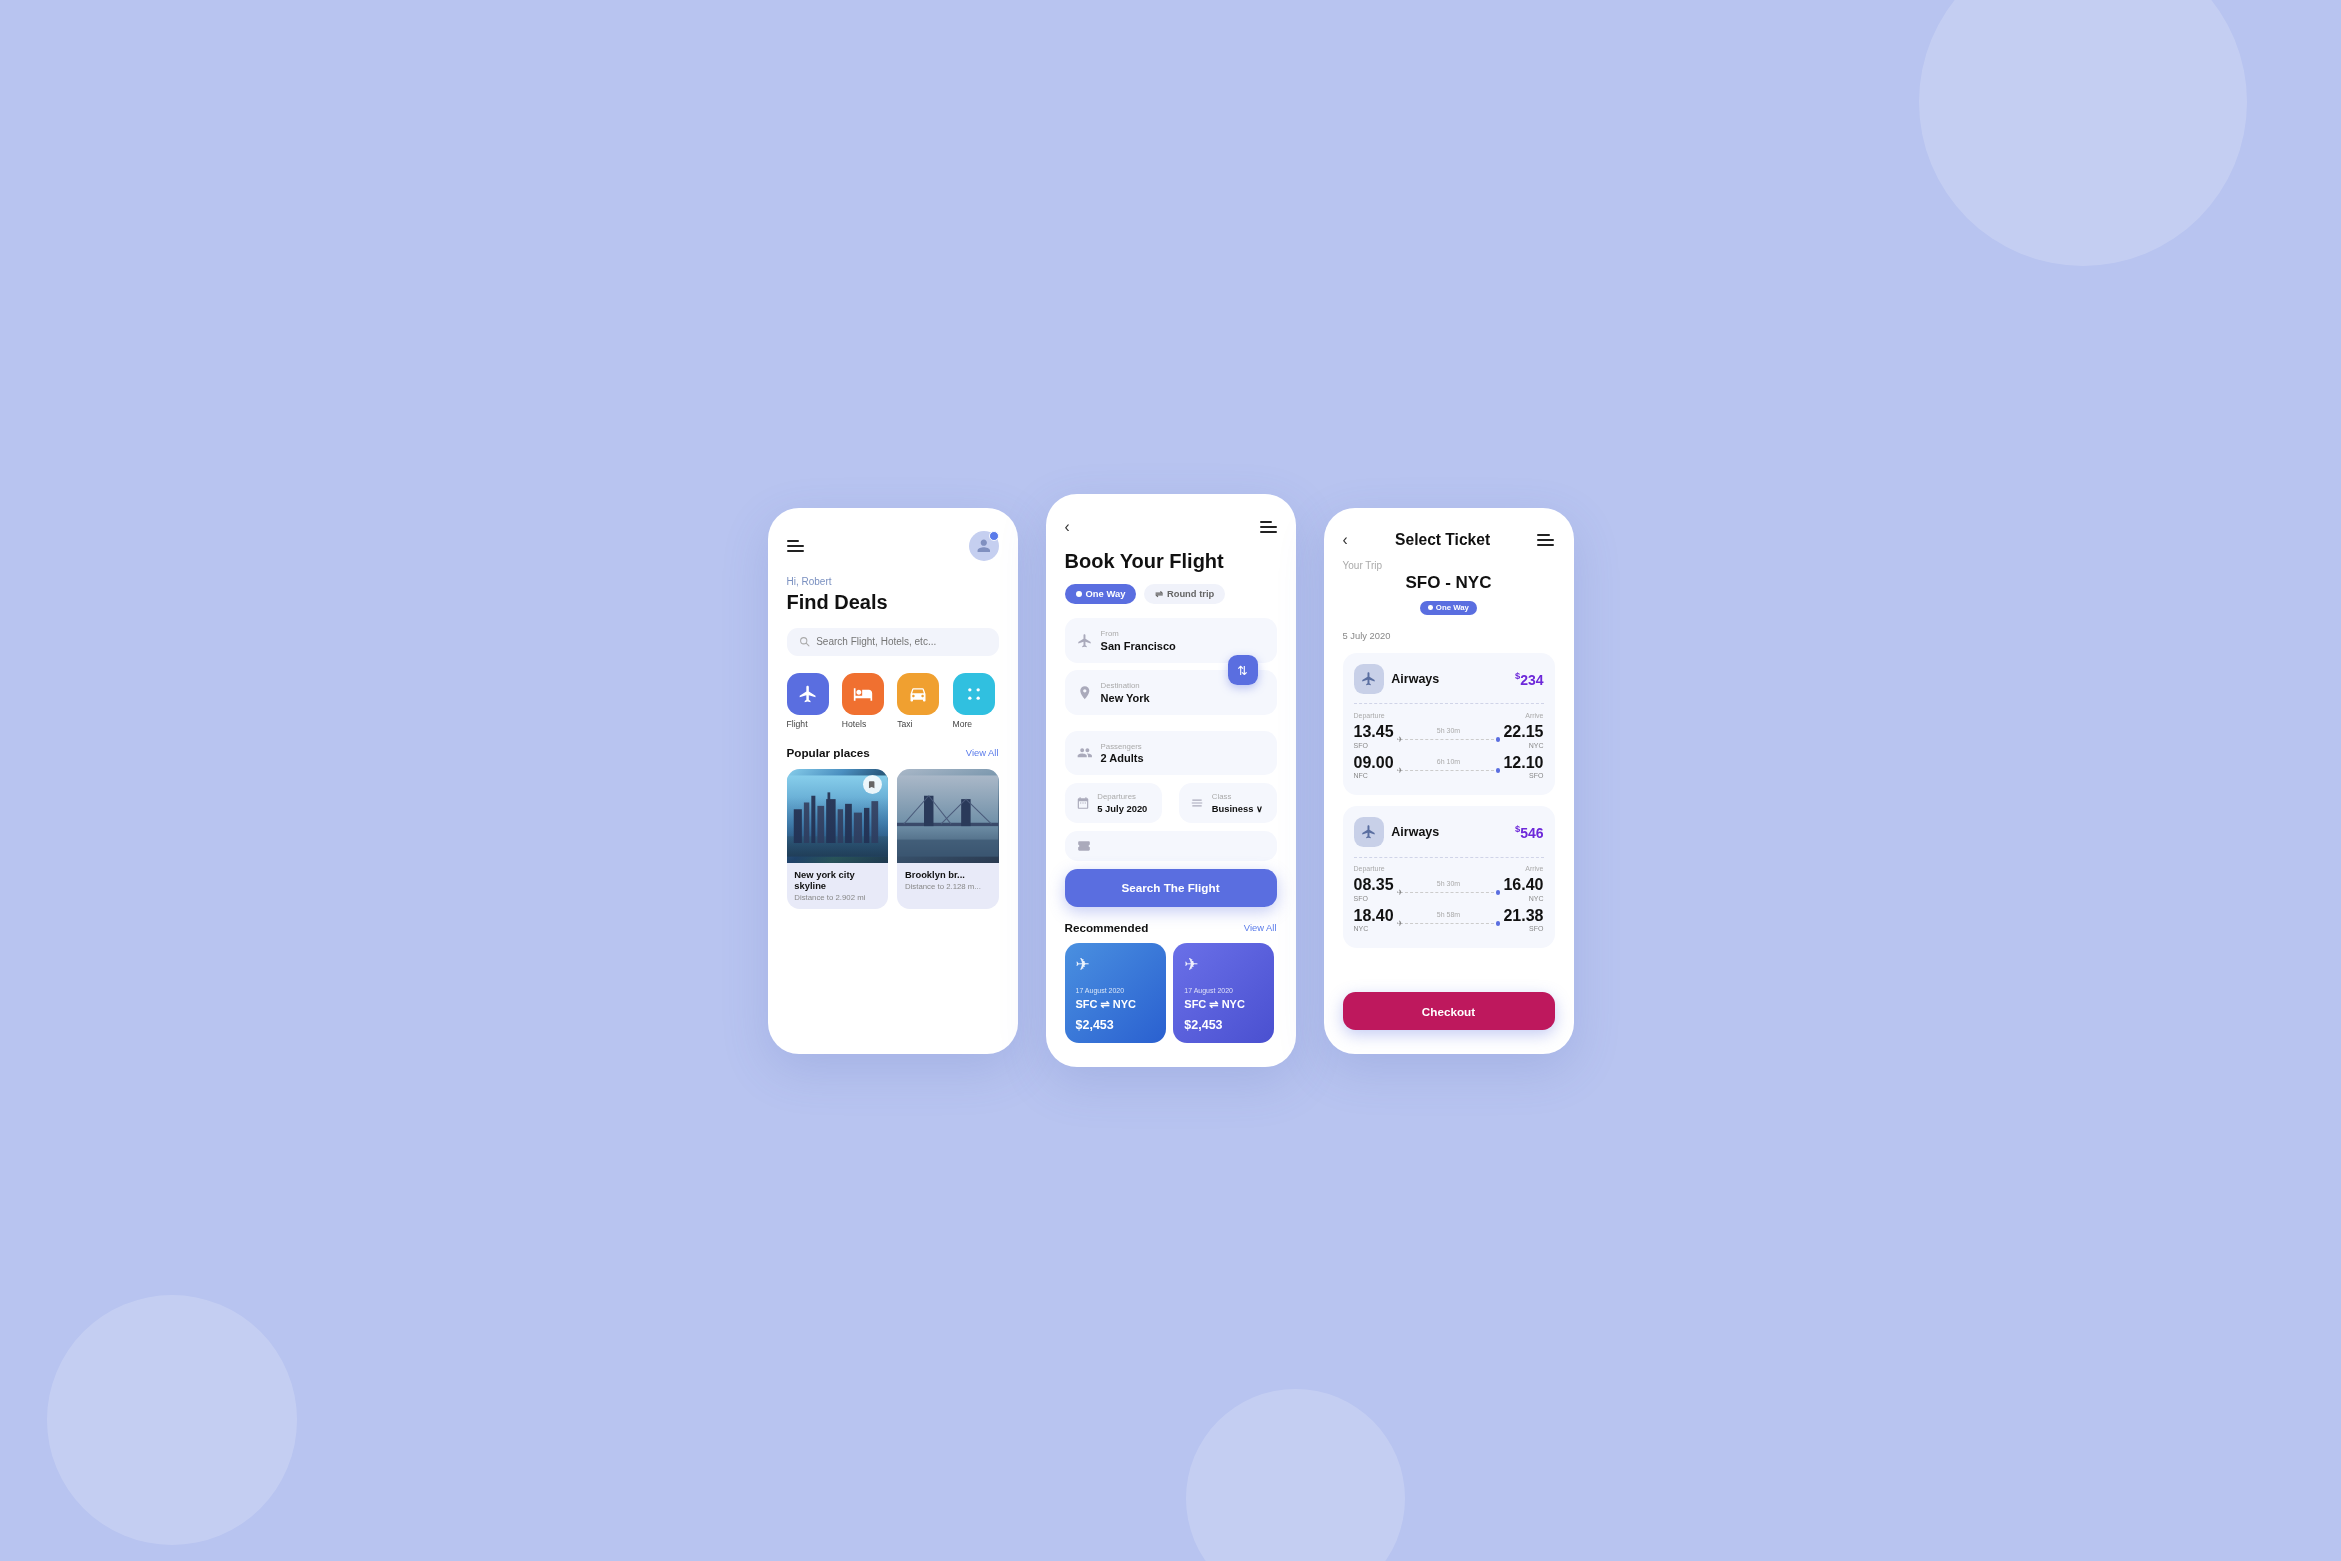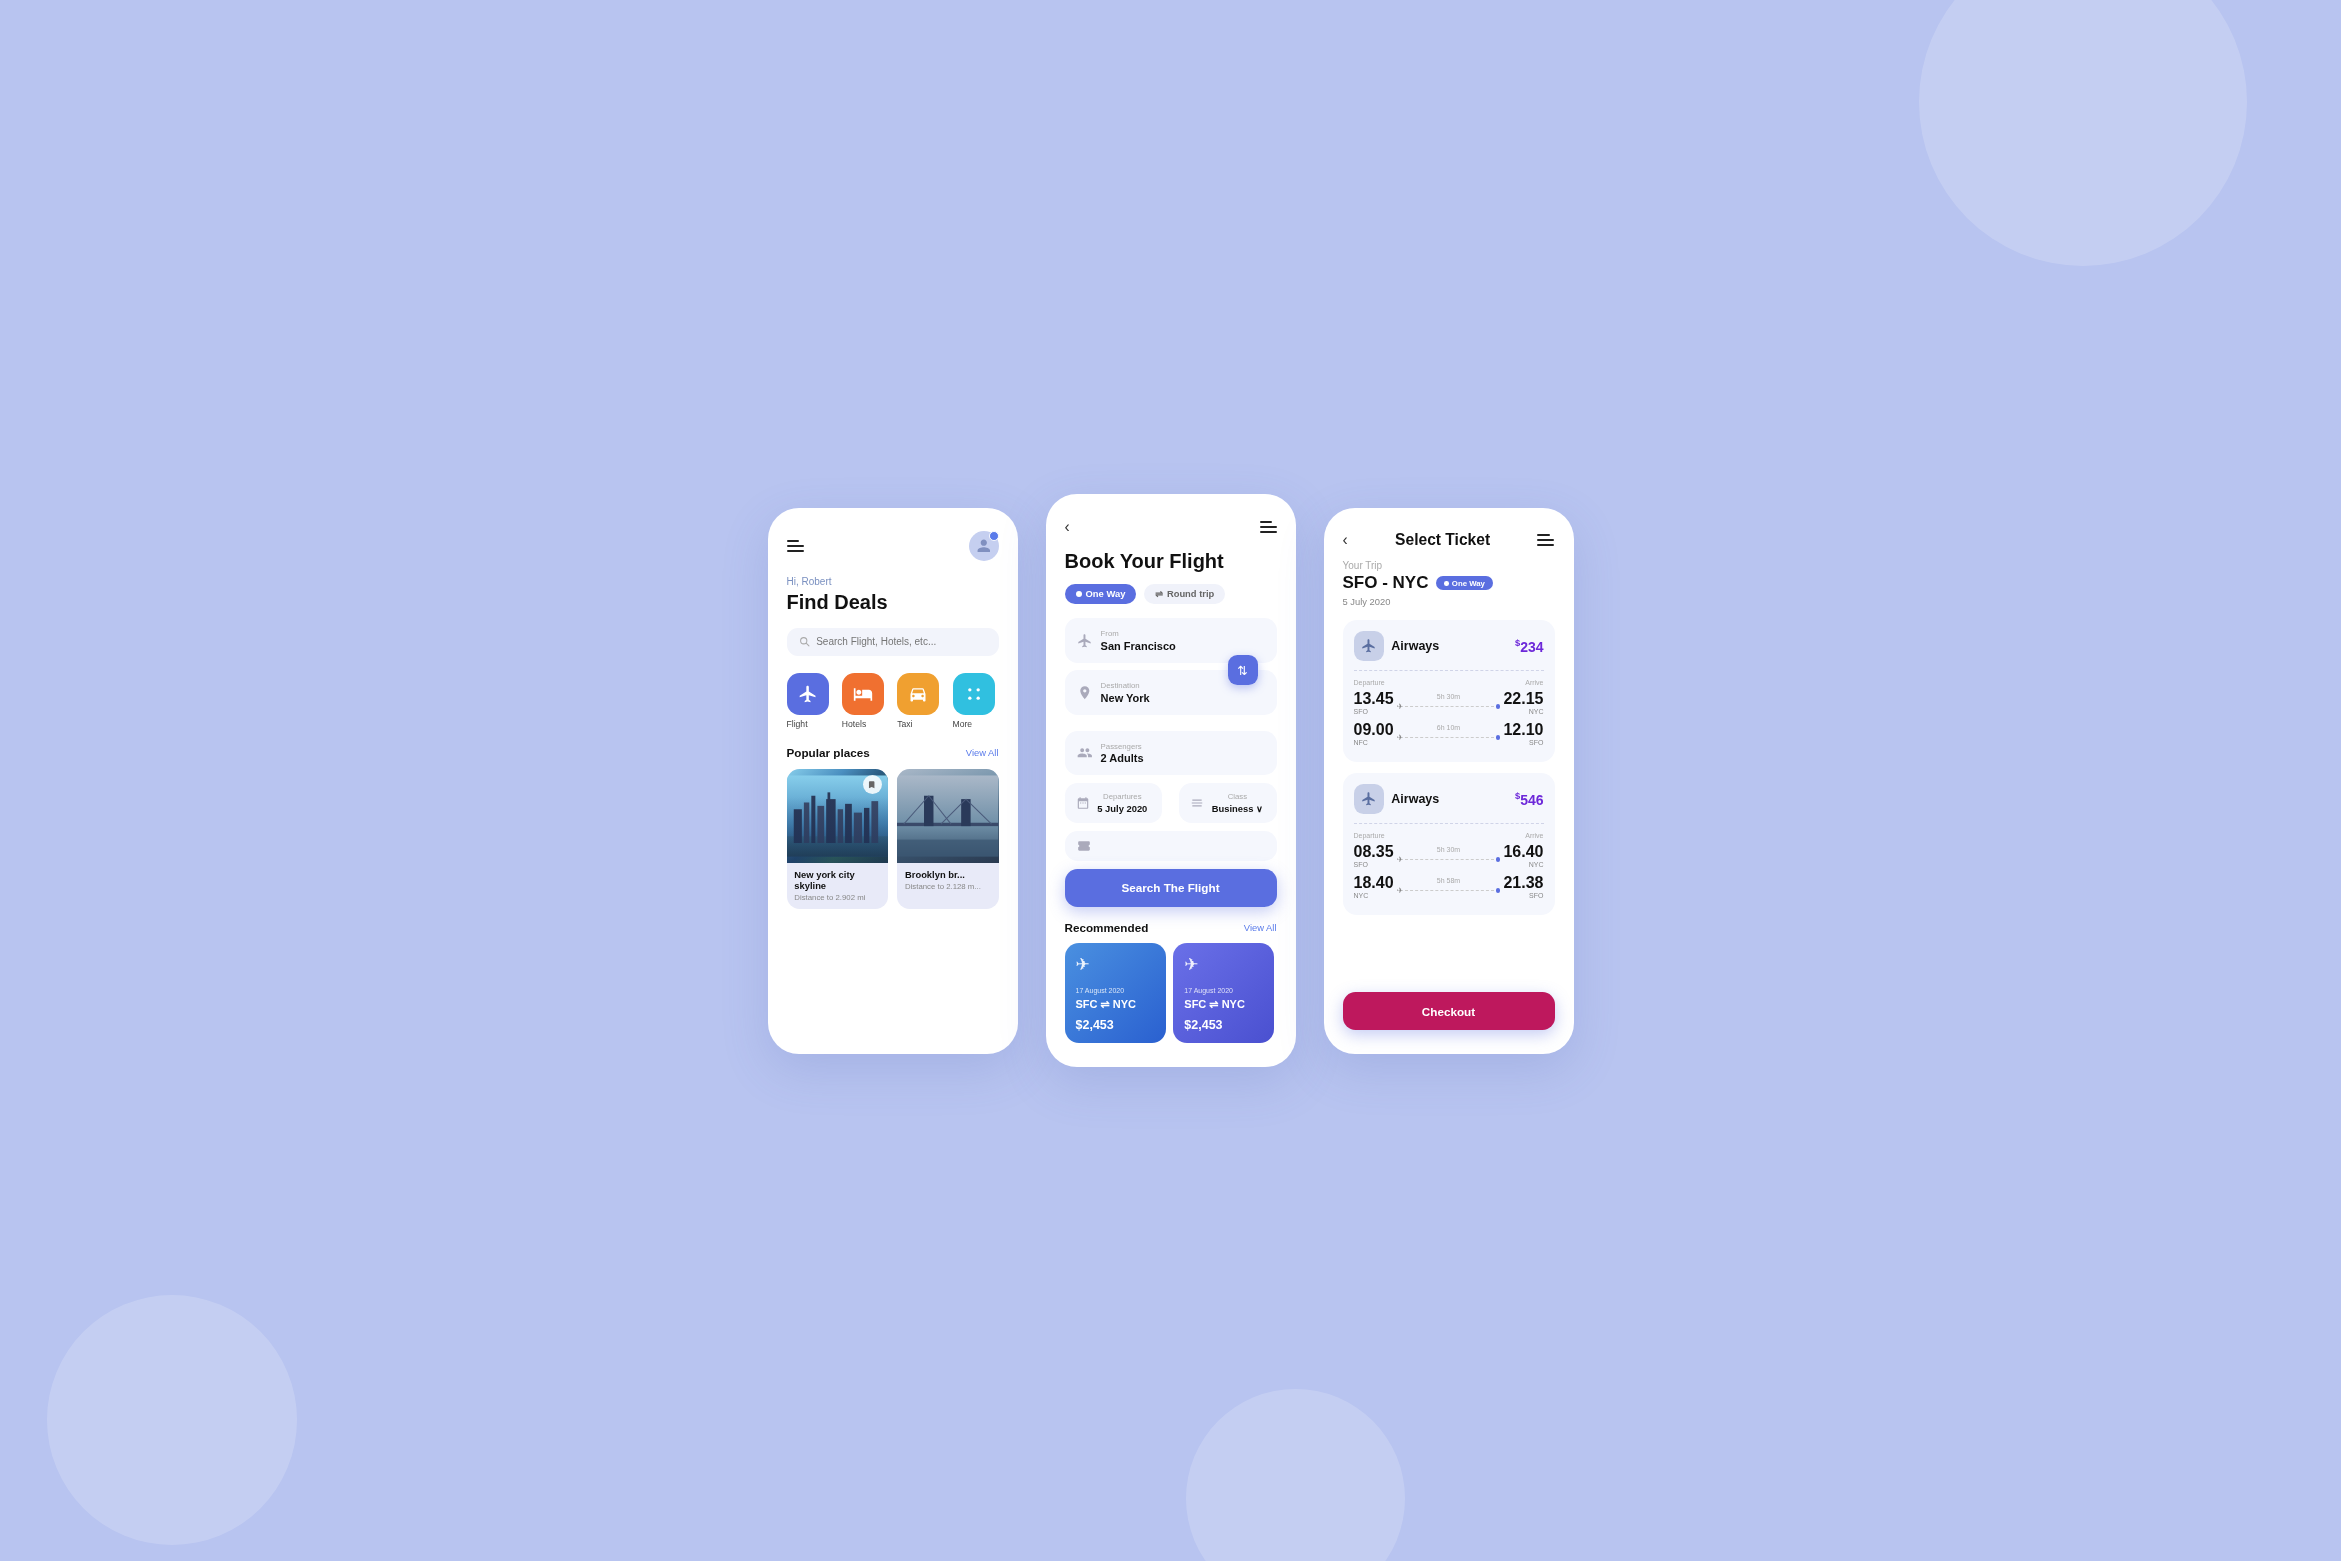--- a/index.html
+++ b/index.html
@@ -220,21 +220,20 @@
       box-shadow: 0 3.1px 9.4px rgba(90,110,224,0.4);
       font-size: 12.5px;
       z-index: 10;
     }
 
     .form-row {
       display: grid;
       grid-template-columns: 1fr 1fr;
       gap: 17px;
       margin-bottom: 7.8px;
-      text-align: center;
     }
     .form-card-sm {
       background: #f5f7fd;
       border-radius: 12.5px;
       padding: 9.4px 11px;
       display: flex;
       align-items: center;
       gap: 7.8px;
     }
 
@@ -280,21 +279,22 @@
       margin-bottom: 11px;
     }
     .s3-title { font-size: 15.6px; font-weight: 800; color: #111; }
 
     .trip-info { margin-bottom: 12.5px; }
     .your-trip-label { font-size: 10px; color: #aaa; margin-bottom: 2.3px; }
     .trip-route-row {
       display: flex;
       align-items: center;
       gap: 7.8px;
-      margin-bottom: 3px;
+      margin-bottom: 15px;
+      flex-direction: column;
     }
     .trip-route { font-size: 17px; font-weight: 800; color: #111; }
     .one-way-badge {
       background: #5a6ee0;
       color: #fff;
       font-size: 7.8px;
       font-weight: 600;
       padding: 2.3px 7.8px;
       border-radius: 7.8px;
       display: flex; align-items: center; gap: 3.1px;

